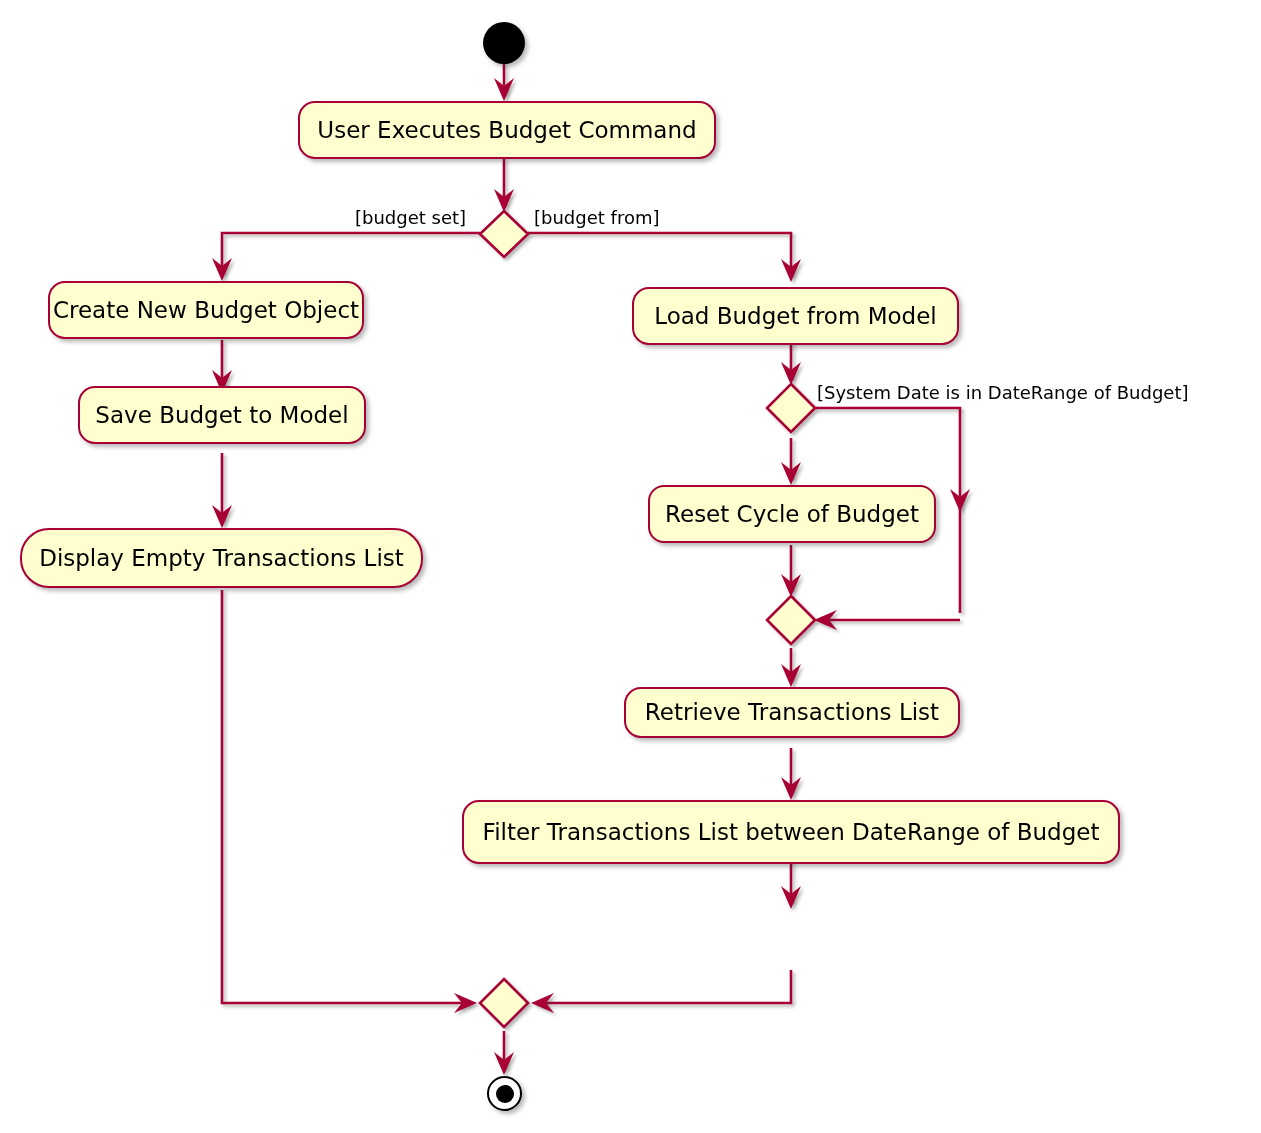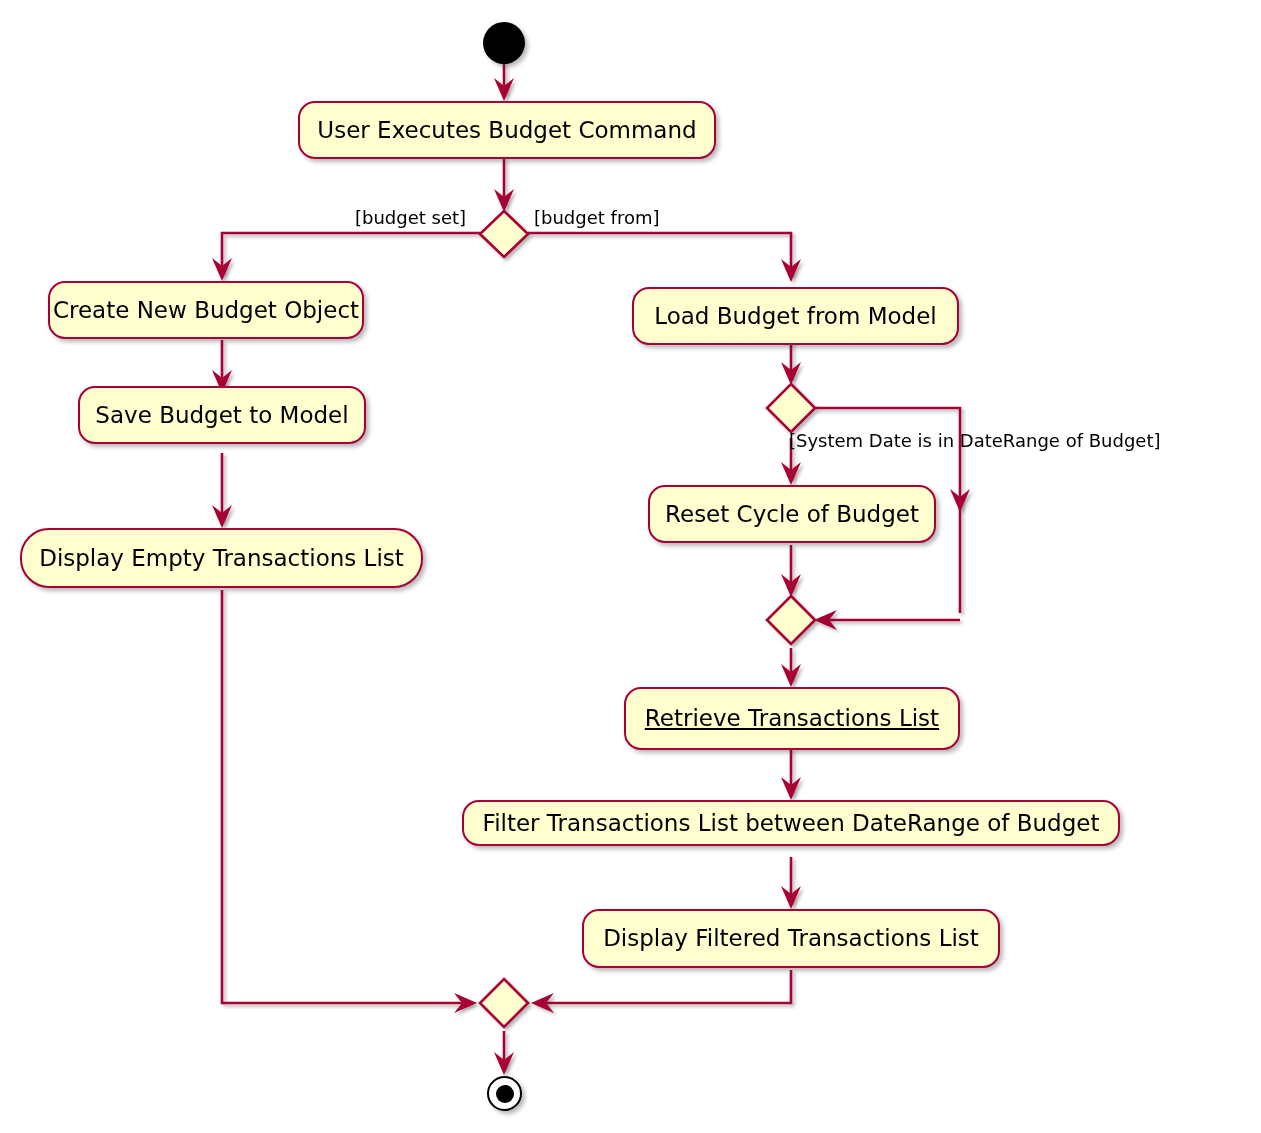--- a/index.html
+++ b/index.html
@@ -177,39 +177,36 @@
   </div>
 
   <div class="activity-node" style="left:20px; top:528px; width:403px; height:60px;border-radius:29px;">
     <span>Display Empty Transactions List</span>
   </div>
 
   <div class="activity-node" style="left:632px; top:287px; width:327px; height:58px;">
     <span>Load Budget from Model</span>
   </div>
 
-  <div class="activity-node" style="left:648px; top:485px; width:288px; height:58px;">
+  <div class="activity-node" style="left:648px; top:485px; width:288px; height:58px;border-radius:16px;">
     <span>Reset Cycle of Budget</span>
   </div>
 
-  <div class="activity-node" style="left:624px; top:687px; width:336px; height:63px;text-decoration:underline;">
+  <div class="activity-node" style="left:624px; top:687px; width:336px; height:51px;">
     <span>Retrieve Transactions List</span>
   </div>
 
-  <div class="activity-node" style="left:462px; top:800px; width:658px; height:46px;">
+  <div class="activity-node" style="left:462px; top:800px; width:658px; height:64px;">
     <span>Filter Transactions List between DateRange of Budget</span>
   </div>
 
-  <div class="activity-node" style="left:582px; top:909px; width:418px; height:59px;">
-    <span>Display Filtered Transactions List</span>
-  </div>
 
   <div class="edge-label" style="left:355px; top:209px;">[budget set]</div>
 
   <div class="edge-label" style="left:534px; top:209px;">[budget from]</div>
 
-  <div class="edge-label" style="left:789px; top:384px;margin-top:48px;">[System Date is in DateRange of Budget]</div>
+  <div class="edge-label" style="left:817px; top:384px;">[System Date is in DateRange of Budget]</div>
 
   <div class="end-node-outer" style="left:487px; top:1076px; width:35px; height:35px;">
     <div class="end-node-inner" style="left:6.5px; top:6.5px; width:18px; height:18px;"></div>
   </div>
 
 </div>
 
 </body></html>

